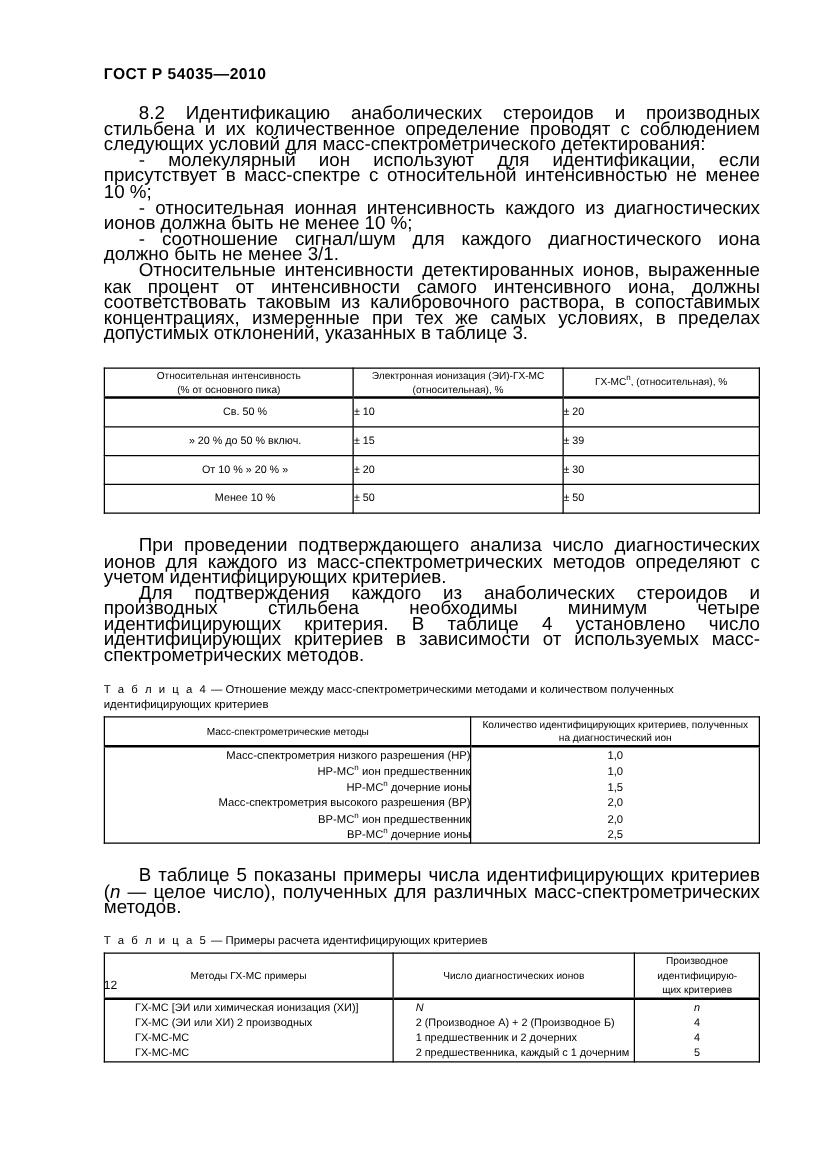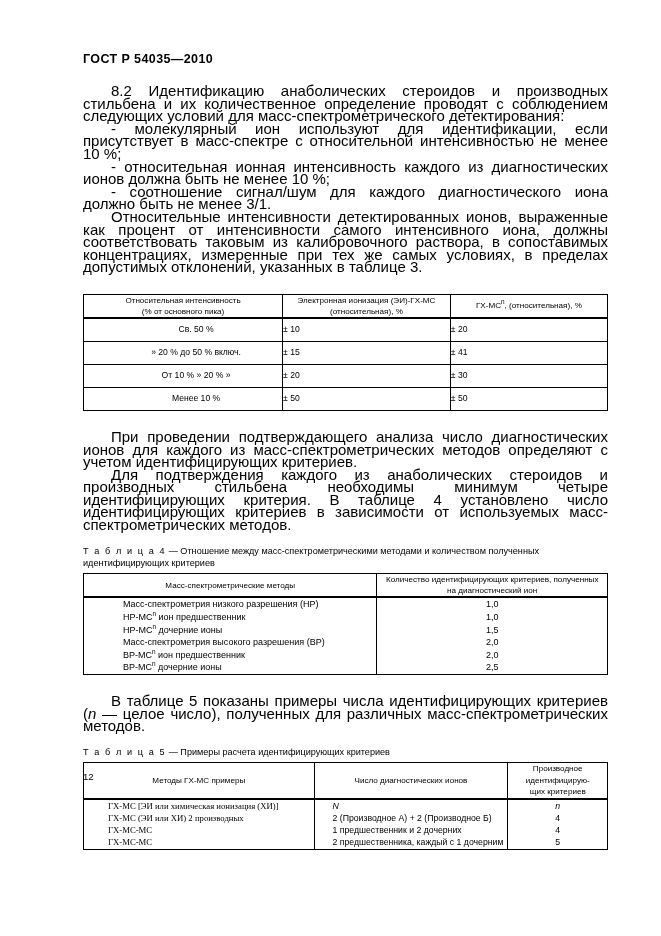--- a/index.html
+++ b/index.html
@@ -101,21 +101,21 @@
     padding: 10px 6px;
   }
   .t4 td {
     font-size: 9.0px;
     line-height: 12.6px;
     padding: 6px 0 7px 0;
     vertical-align: top;
   }
   .t4 td.methods {
     padding-left: 39px;
-    text-align: left;
+    text-align: right;
   }
   .t4 td.counts {
     text-align: center;
   }
   .t4 .rowline { display: block; white-space: nowrap; }
   sup.sup { font-size: 6.4px; vertical-align: super; line-height: 0; }
 
   
   .t5 th {
     font-size: 8.1px;
@@ -125,36 +125,35 @@
   }
   .t5 td {
     font-size: 8.7px;
     line-height: 12.2px;
     padding: 6px 0 7px 0;
     vertical-align: top;
   }
   .t5 td.m {
     padding-left: 24px;
     text-align: left;
-    font-family: Liberation Serif, serif;
   }
   .t5 td.d {
     padding-left: 18px;
     text-align: left;
   }
   .t5 td.q {
     text-align: center;
   }
   .t5 .rowline { display: block; white-space: nowrap; }
   .ital { font-style: italic; }
 
   .page-number {
     position: absolute;
     left: 68px;
-    bottom: 58px;
+    bottom: 46px;
     font-size: 9.6px;
   }
 </style>
 </head>
 <body>
 
 <div class="page">
 
   <div class="doc-header">ГОСТ Р 54035—2010</div>
 
@@ -190,21 +189,21 @@
     </thead>
     <tbody>
       <tr>
         <td class="c1">Св. 50 %</td>
         <td class="c2">±  10</td>
         <td class="c3">± 20</td>
       </tr>
       <tr>
         <td class="c1">» 20 %  до 50 % включ.</td>
         <td class="c2">± 15</td>
-        <td class="c3">± 41</td>
+        <td class="c3">± 39</td>
       </tr>
       <tr>
         <td class="c1">От 10 % » 20 %      »</td>
         <td class="c2">± 20</td>
         <td class="c3">± 30</td>
       </tr>
       <tr>
         <td class="c1">Менее 10 %</td>
         <td class="c2">± 50</td>
         <td class="c3">± 50</td>

